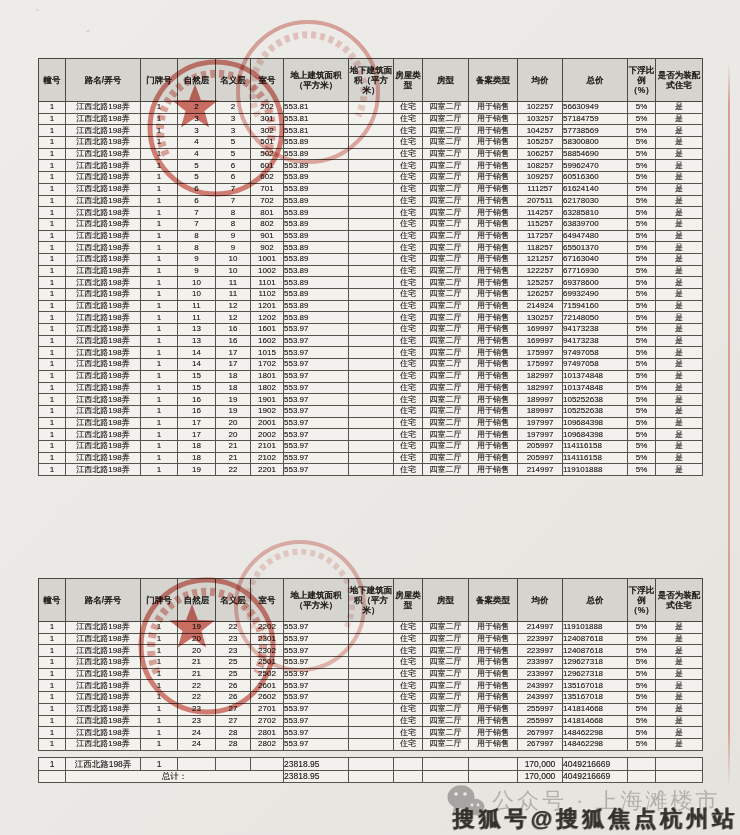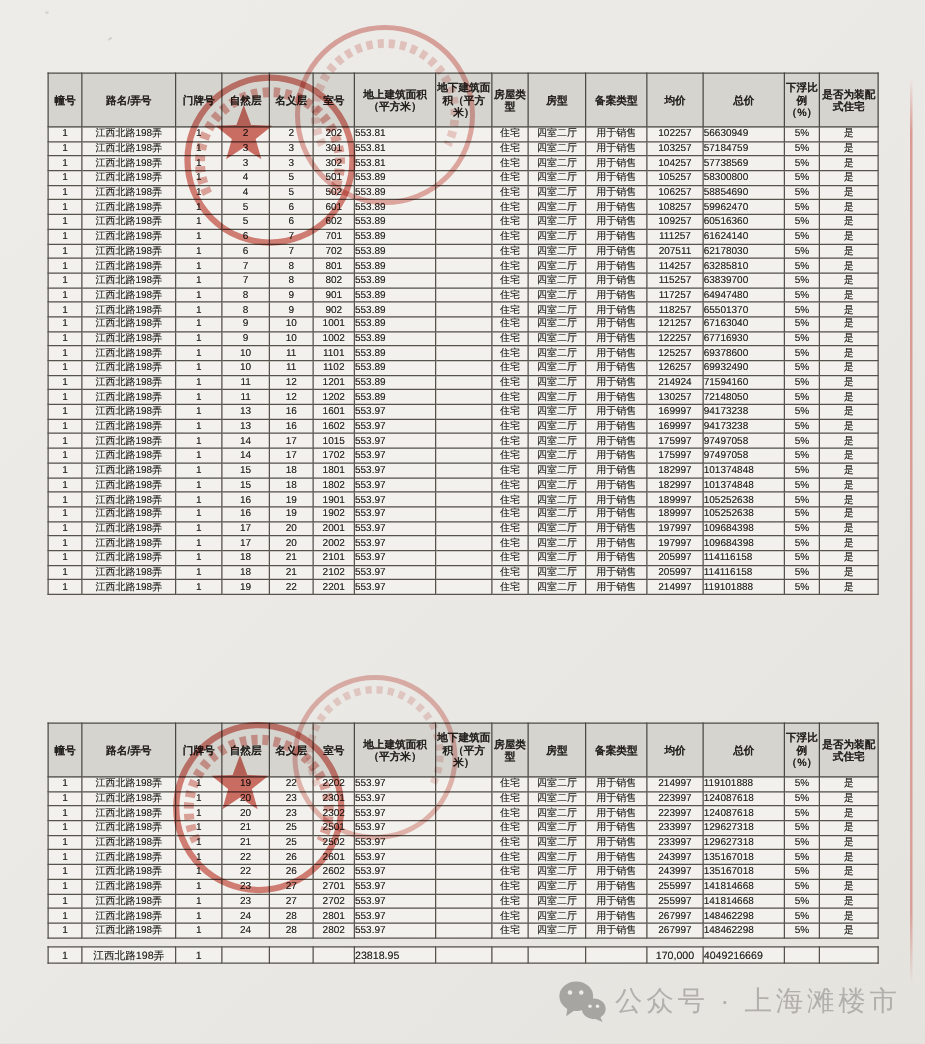--- a/index.html
+++ b/index.html
@@ -896,20 +896,33 @@
           <td class="area">23818.95</td>
           <td></td>
           <td></td>
           <td></td>
           <td></td>
           <td>170,000</td>
           <td class="total">4049216669</td>
           <td></td>
           <td></td>
         </tr>
+        <tr>
+          <td></td>
+          <td colspan="5">总计：</td>
+          <td class="area">23818.95</td>
+          <td></td>
+          <td></td>
+          <td></td>
+          <td></td>
+          <td>170,000</td>
+          <td class="total">4049216669</td>
+          <td></td>
+          <td></td>
+        </tr>
       </tbody>
   </table>
 
   <svg class="stamp" style="left:131px;top:43px;opacity:.85" width="170" height="170" viewBox="0 0 170 170">
     <circle cx="85" cy="85" r="66" fill="none" stroke="#c23527" stroke-width="5" stroke-opacity="0.72"></circle>
     <path d="M 35 112 A 56 56 0 1 1 135 112" fill="none" stroke="#c23527" stroke-width="8" stroke-dasharray="5 4" stroke-opacity="0.5"></path>
     <g transform="translate(64,65)">
       <polygon points="0,-24 5.9,-8.1 22.8,-7.4 9.5,3.1 14.1,19.4 0,10 -14.1,19.4 -9.5,3.1 -22.8,-7.4 -5.9,-8.1" fill="#c23527" fill-opacity="0.82"></polygon>
     </g>
   </svg>
@@ -940,14 +953,15 @@
     <ellipse cx="15" cy="13" rx="13.5" ry="11.8" fill="#a7a5a1"></ellipse>
     <polygon points="8,22 7,29 14,24" fill="#a7a5a1"></polygon>
     <circle cx="10" cy="10" r="1.8" fill="#ecebe7"></circle>
     <circle cx="19" cy="10" r="1.8" fill="#ecebe7"></circle>
     <ellipse cx="29" cy="23" rx="9.5" ry="8.3" fill="#a7a5a1"></ellipse>
     <polygon points="34,29 36,33.5 30,31" fill="#a7a5a1"></polygon>
     <circle cx="26" cy="21" r="1.4" fill="#ecebe7"></circle>
     <circle cx="32" cy="21" r="1.4" fill="#ecebe7"></circle>
   </svg>
   <div class="wm-wechat">公众号 · 上海滩楼市</div>
+  <div class="wm-sohu">搜狐号@搜狐焦点杭州站</div>
 
 </div>
 
 </body></html>

